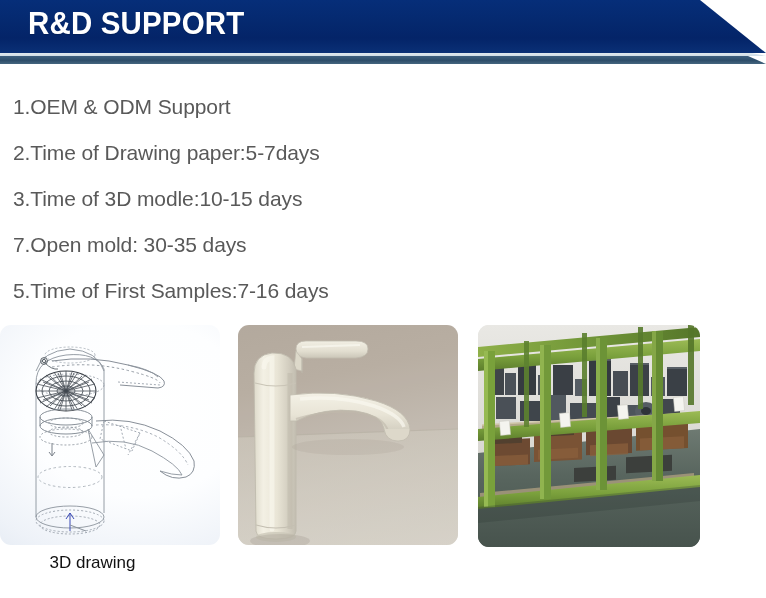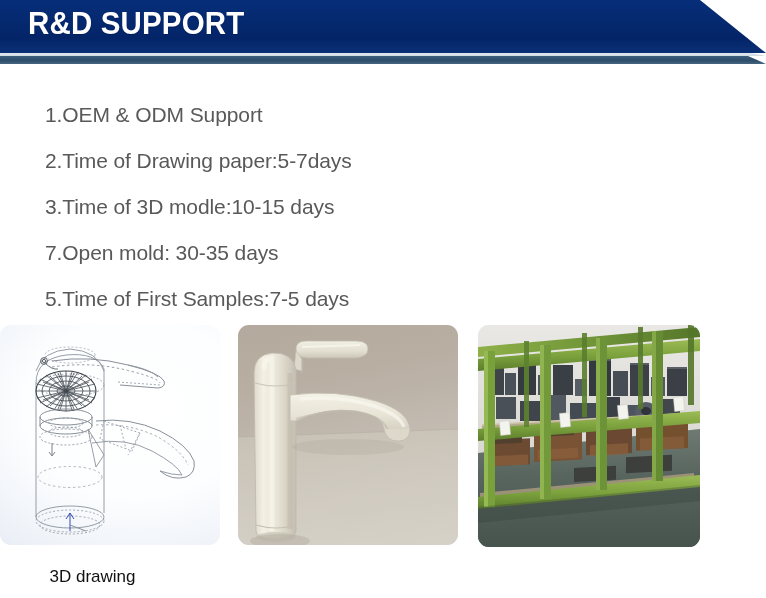--- a/index.html
+++ b/index.html
@@ -67,23 +67,22 @@
     transform: scaleX(0.95);
     transform-origin: left top;
     white-space: nowrap;
     text-shadow: 0 1px 1px rgba(0,0,0,0.18);
   }
 
   
   .feature-list {
     position: absolute;
     left: 13px;
-    top: 92px;
+    top: 84px;
     width: 600px;
-    margin-left: 32px;
   }
   .feature-item {
     font-size: 21px;
     line-height: 46px;
     color: #595959;
     white-space: nowrap;
     letter-spacing: -0.1px;
   }
 
   
@@ -113,21 +112,21 @@
   }
 
   
   #card-3d-drawing   { left: 0px;   width: 220px; }
   #card-3d-drawing   .thumb { width: 220px; height: 220px; }
   #card-3d-mould     { left: 238px; width: 220px; }
   #card-3d-mould     .thumb { width: 220px; height: 220px; }
   #card-oem-mould    { left: 478px; width: 222px; }
   #card-oem-mould    .thumb { width: 222px; height: 222px; }
 
-  #cap-3d-drawing  { left: 0px;   top: 242px; width: 185px; }
+  #cap-3d-drawing  { left: 0px;   top: 228px; width: 185px; }
   #cap-3d-mould    { left: 238px; top: 240px; width: 220px; }
 
   
   .cad-bg {
     width: 100%;
     height: 100%;
     background:
       radial-gradient(ellipse 120% 95% at 62% 38%, #ffffff 0%, #fdfeff 42%, #eef2f8 74%, #dde5ef 100%);
   }
   .cad-svg { position: absolute; left: 0; top: 0; }
@@ -157,21 +156,21 @@
   <div class="banner-hairline"></div>
   <div class="banner-slate"></div>
   <div class="banner-title">R&amp;D SUPPORT</div>
 </div>
 
 <div class="feature-list">
   <div class="feature-item">1.OEM &amp; ODM Support</div>
   <div class="feature-item">2.Time of Drawing paper:5-7days</div>
   <div class="feature-item">3.Time of 3D modle:10-15 days</div>
   <div class="feature-item">7.Open mold: 30-35 days</div>
-  <div class="feature-item">5.Time of First Samples:7-5 days</div>
+  <div class="feature-item">5.Time of First Samples:7-16 days</div>
 </div>
 
 <div class="gallery">
 
   <div class="card" id="card-3d-drawing">
     <div class="thumb">
       <div class="cad-bg"></div>
       <svg class="cad-svg" width="220" height="220" viewBox="0 0 220 220">
         <g fill="none" stroke="#7a828c" stroke-width="0.9">
 

